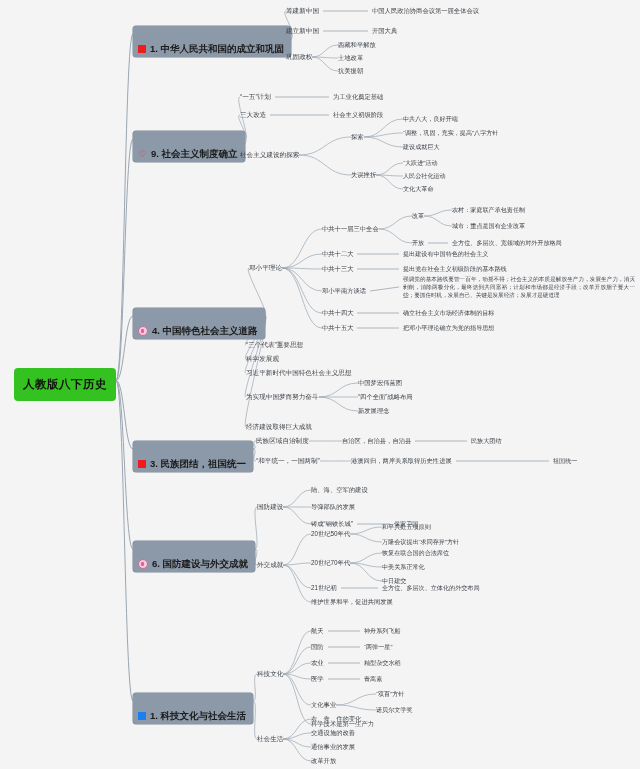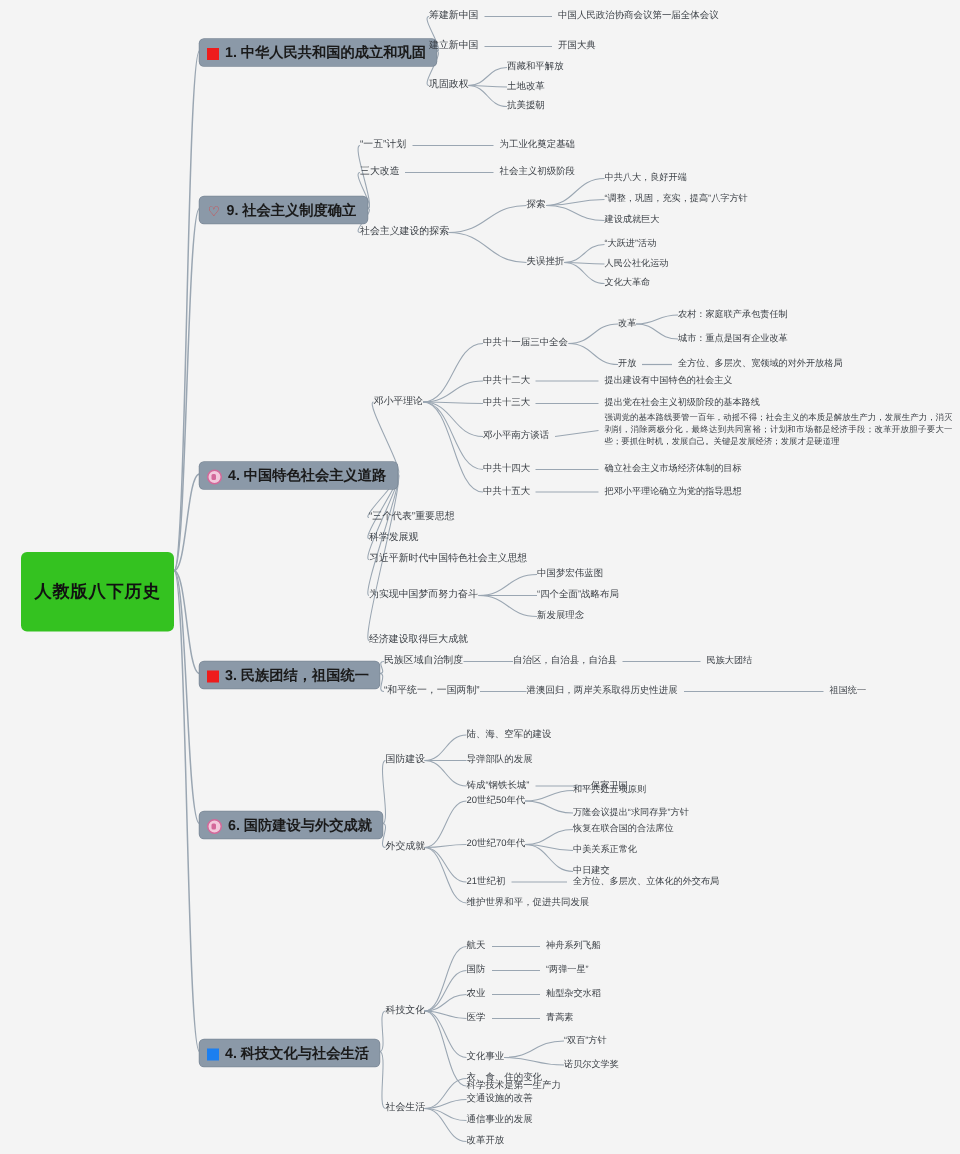--- a/index.html
+++ b/index.html
@@ -13,31 +13,31 @@
   svg.links{position:absolute;left:0;top:0;width:640px;height:769px;pointer-events:none;}
 
   
   .node{position:absolute;white-space:nowrap;}
 
   .root{
     background:#34c220;
     color:#111;
     font-size:11.5px;
     font-weight:bold;
-    padding:19px 9px;
+    padding:9px 9px;
     border-radius:4px;
     letter-spacing:.5px;
   }
 
   .branch{
     background:#8b99a8;
     color:#1a1a1a;
     font-size:9.5px;
     font-weight:bold;
-    padding:5px 7px 3px 5px;
+    padding:18px 7px 3px 5px;
     border-radius:3px;
     display:flex;
     align-items:center;
     gap:4px;
     box-shadow:0 0 0 .5px #7b8897;
   }
   .branch .blabel{line-height:1.1;}
 
   .ico{width:8px;height:8px;display:inline-block;flex:0 0 auto;}
   .ico.sq-red{background:#ee1c1c;}
@@ -252,21 +252,21 @@
       <div class="node lvl4" style="left: 382px; top: 538px;">万隆会议提出“求同存异”方针</div>
       <div class="node lvl3" style="left: 311px; top: 559px;">20世纪70年代</div>
       <div class="node lvl4" style="left: 382px; top: 549px;">恢复在联合国的合法席位</div>
       <div class="node lvl4" style="left: 382px; top: 563px;">中美关系正常化</div>
       <div class="node lvl4" style="left: 382px; top: 577px;">中日建交</div>
       <div class="node lvl3" style="left: 311px; top: 584px;">21世纪初</div>
       <div class="node lvl4" style="left: 382px; top: 584px;">全方位、多层次、立体化的外交布局</div>
       <div class="node lvl3" style="left: 311px; top: 598px;">维护世界和平，促进共同发展</div>
       <div class="node branch" style="left: 133px; top: 693px;">
         <span class="ico sq-blue"></span>
-        <span class="blabel">4. 科技文化与社会生活</span>
+        <span class="blabel">1. 科技文化与社会生活</span>
       </div>
       <div class="node lvl2" style="left: 257px; top: 670px;">科技文化</div>
       <div class="node lvl3" style="left: 311px; top: 627px;">航天</div>
       <div class="node lvl4" style="left: 364px; top: 627px;">神舟系列飞船</div>
       <div class="node lvl3" style="left: 311px; top: 643px;">国防</div>
       <div class="node lvl4" style="left: 364px; top: 643px;">“两弹一星”</div>
       <div class="node lvl3" style="left: 311px; top: 659px;">农业</div>
       <div class="node lvl4" style="left: 364px; top: 659px;">籼型杂交水稻</div>
       <div class="node lvl3" style="left: 311px; top: 675px;">医学</div>
       <div class="node lvl4" style="left: 364px; top: 675px;">青蒿素</div>

